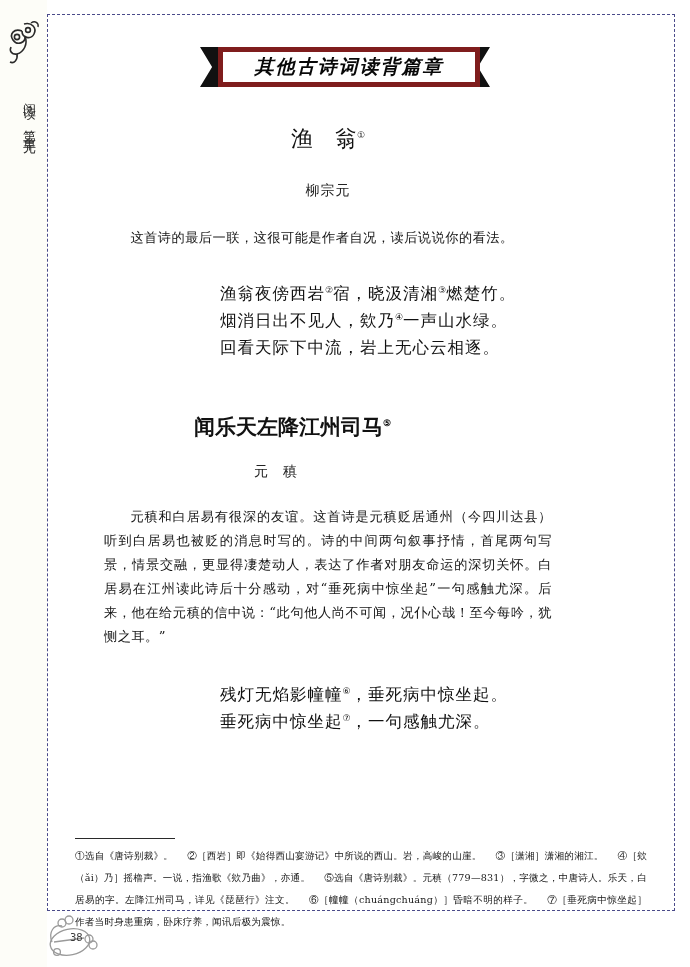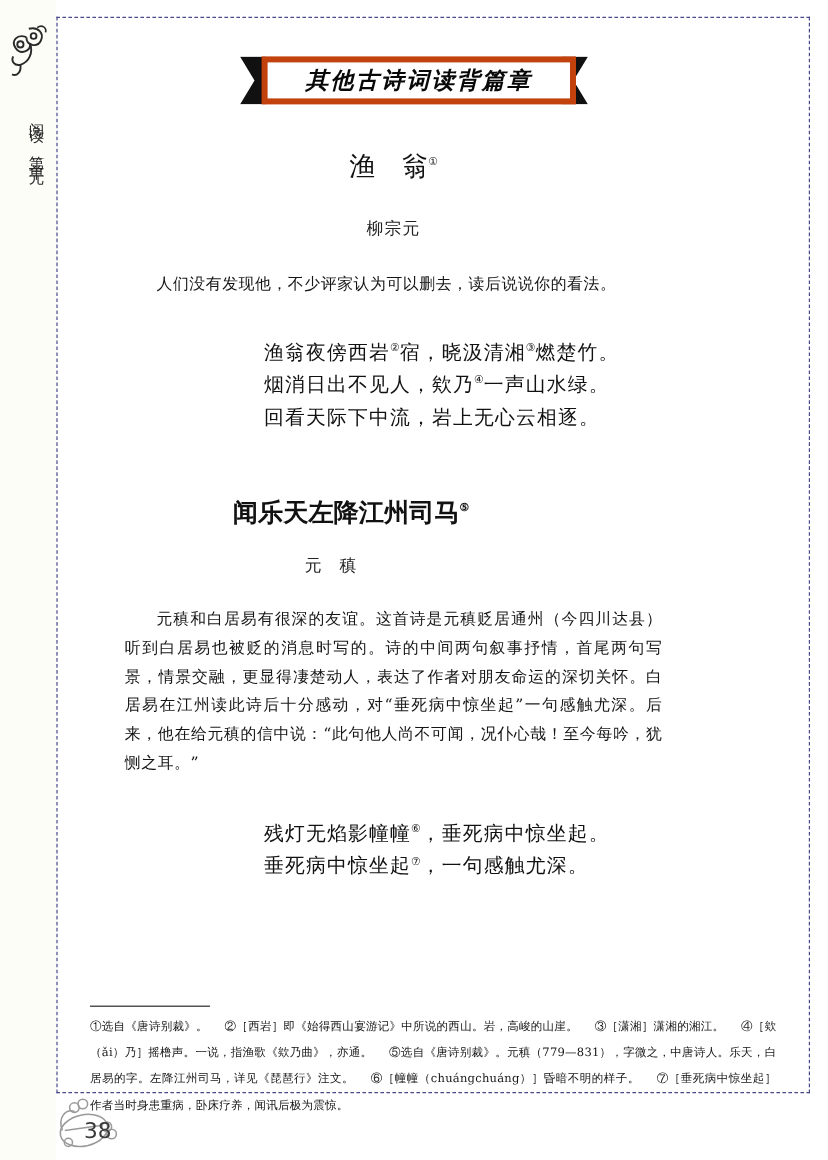--- a/index.html
+++ b/index.html
@@ -89,21 +89,21 @@
   .banner-arrow.right {
     right: 0;
     clip-path: polygon(0 0, 100% 0, 45% 50%, 100% 100%, 0 100%);
   }
   #banner-bar {
     position: absolute;
     left: 18px;
     right: 10px;
     top: 0;
     height: 40px;
-    background: #c2410c;
+    background: #7f1d1d;
     display: flex;
     align-items: center;
     justify-content: center;
   }
   #banner-inner {
     position: absolute;
     left: 5px;
     right: 5px;
     top: 5px;
     bottom: 5px;
@@ -212,21 +212,21 @@
     left: 40px;
     top: 912px;
     width: 72px;
     height: 50px;
   }
   #page-number {
     position: absolute;
     left: 30px;
     top: 20px;
     font-family: "DejaVu Sans", "Liberation Sans", sans-serif;
-    font-size: 18px;
+    font-size: 10px;
     color: #3a3a3a;
   }
 </style>
 </head>
 <body>
 
 <div id="page">
 
   <div id="sidebar">
     <div id="sidebar-ornament">
@@ -259,21 +259,21 @@
 
   <div id="main">
 
     <div style="height:110px"></div>
     <div class="poem-title">
       <span>渔</span><span class="gap"></span><span>翁</span><sup class="fn">①</sup>
     </div>
     <div style="height:28px"></div>
     <div class="poem-author">柳宗元</div>
     <div style="height:26px"></div>
-    <p class="para">人们没有发现他，不少评家认为可以删去，读后说说你的看法。</p>
+    <p class="para">这首诗的最后一联，这很可能是作者自况，读后说说你的看法。</p>
     <div style="height:14px"></div>
     <div class="verse-block">
       <p class="verse-line"><span>渔翁夜傍西岩</span><sup class="fn">②</sup><span>宿，晓汲清湘</span><sup class="fn">③</sup><span>燃楚竹。</span></p>
       <p class="verse-line"><span>烟消日出不见人，欸乃</span><sup class="fn">④</sup><span>一声山水绿。</span></p>
       <p class="verse-line"><span>回看天际下中流，岩上无心云相逐。</span></p>
     </div>
 
     <div style="height:36px"></div>
     <div class="poem-title" style="text-align:left;padding-left:90px;font-size:21px;font-weight:bold">
       <span>闻乐天左降江州司马</span><sup class="fn">⑤</sup>

